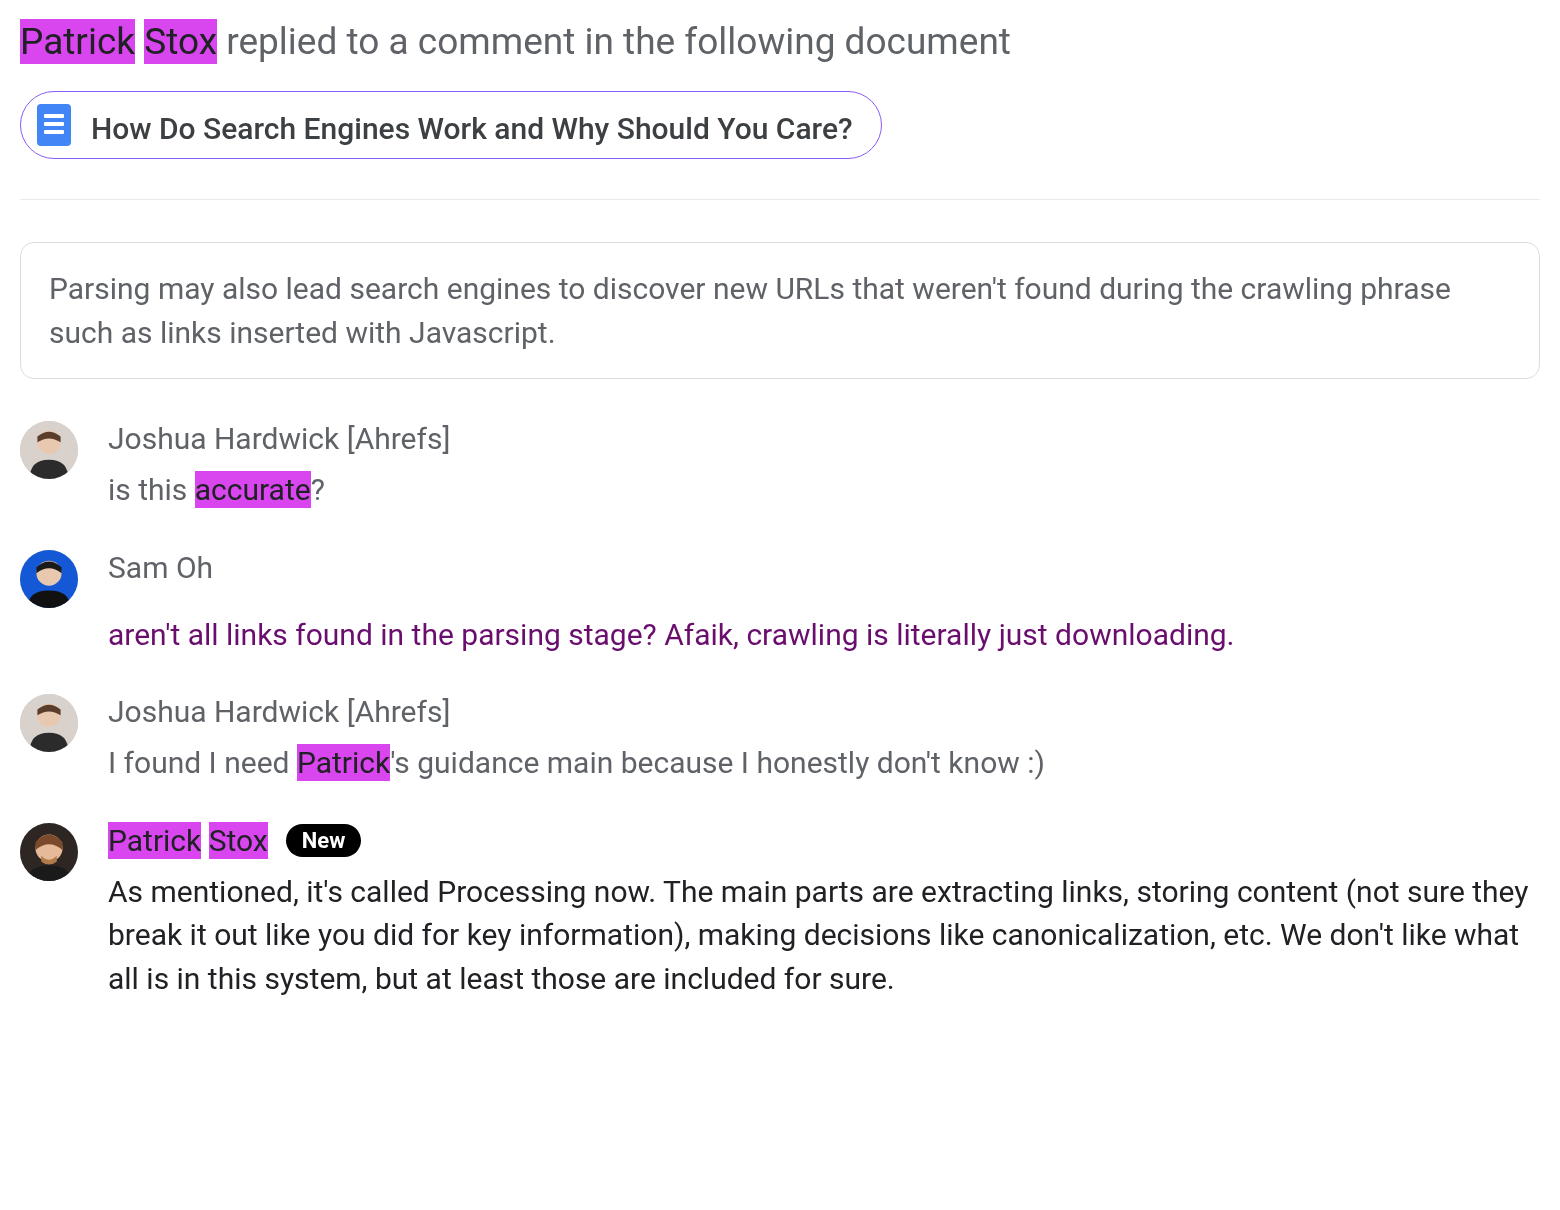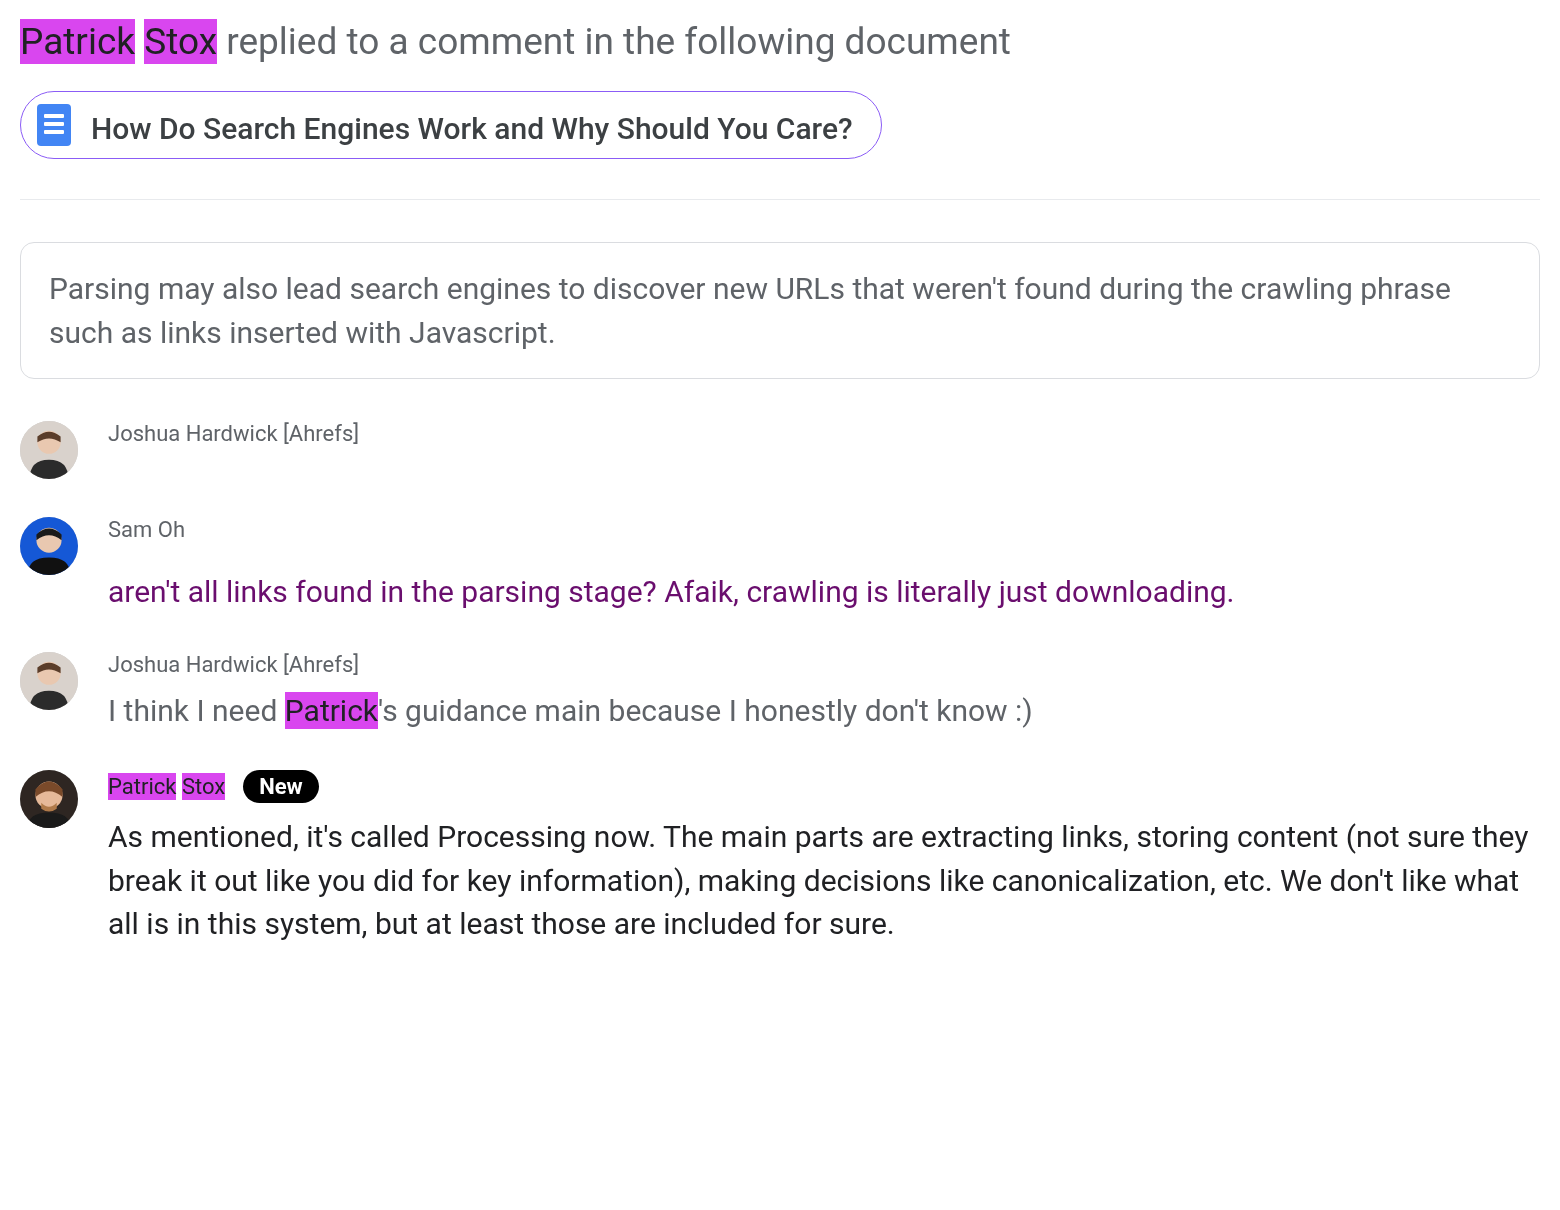--- a/index.html
+++ b/index.html
@@ -72,21 +72,21 @@
     flex: 0 0 auto; overflow: hidden;
     background: #ccc;
   }
   .avatar svg { width: 100%; height: 100%; display:block; }
   .comment-body { flex: 1; }
   .author-line {
     display: flex; align-items: center; gap: 18px;
     margin-bottom: 12px;
   }
   .author {
-    font-size: 22px;
+    font-size: 30px;
     color: #5f6368;
     font-weight: 400;
   }
   .author-hl .hl { color: #202124; }
   .badge-new {
     background: #000000;
     color: #fff;
     font-size: 22px;
     font-weight: 700;
     padding: 4px 16px;
@@ -131,20 +131,23 @@
           <rect width="60" height="60" fill="#d9d2cc"></rect>
           <circle cx="30" cy="22" r="12" fill="#e9c8b0"></circle>
           <path d="M10 60 Q10 40 30 40 Q50 40 50 60 Z" fill="#2b2b2b"></path>
           <path d="M18 16 Q30 6 42 16 L42 22 Q30 14 18 22 Z" fill="#5a3d2a"></path>
         </svg>
     </div>
     <div class="comment-body">
       <div class="author-line">
         <span class="author">Joshua Hardwick [Ahrefs]</span>
       </div>
+      <div class="comment-text">
+        <span>is this </span><span class="hl">accurate</span><span>?</span>
+      </div>
     </div>
   </div>
 
   <div class="comment">
     <div class="avatar">
       <svg viewBox="0 0 60 60">
           <rect width="60" height="60" fill="#1558d6"></rect>
           <circle cx="30" cy="24" r="13" fill="#e9c8b0"></circle>
           <path d="M8 60 Q8 42 30 42 Q52 42 52 60 Z" fill="#111"></path>
           <path d="M17 18 Q30 6 43 18 L43 24 Q30 14 17 24 Z" fill="#1a1a1a"></path>
@@ -165,21 +168,21 @@
           <circle cx="30" cy="22" r="12" fill="#e9c8b0"></circle>
           <path d="M10 60 Q10 40 30 40 Q50 40 50 60 Z" fill="#2b2b2b"></path>
           <path d="M18 16 Q30 6 42 16 L42 22 Q30 14 18 22 Z" fill="#5a3d2a"></path>
         </svg>
     </div>
     <div class="comment-body">
       <div class="author-line">
         <span class="author">Joshua Hardwick [Ahrefs]</span>
       </div>
       <div class="comment-text">
-        <span>I think I need </span><span class="hl">Patrick</span><span>'s guidance main because I honestly don't know :)</span>
+        <span>I found I need </span><span class="hl">Patrick</span><span>'s guidance main because I honestly don't know :)</span>
       </div>
     </div>
   </div>
 
   <div class="comment">
     <div class="avatar">
       <svg viewBox="0 0 60 60">
           <rect width="60" height="60" fill="#2e2622"></rect>
           <circle cx="30" cy="26" r="14" fill="#e6b999"></circle>
           <path d="M8 60 Q8 44 30 44 Q52 44 52 60 Z" fill="#1a1a1a"></path>

